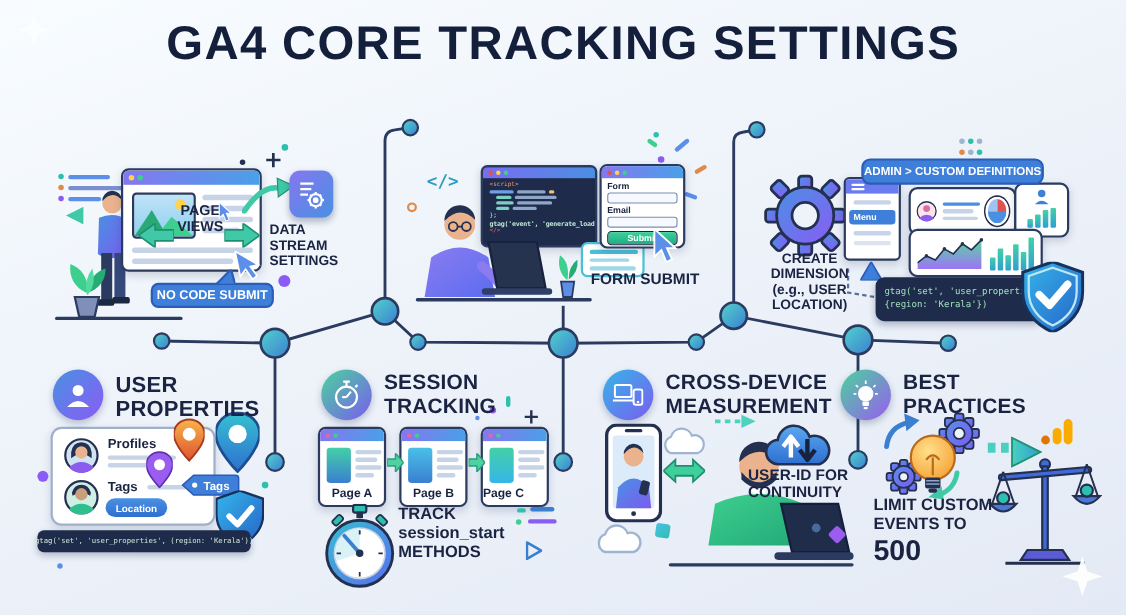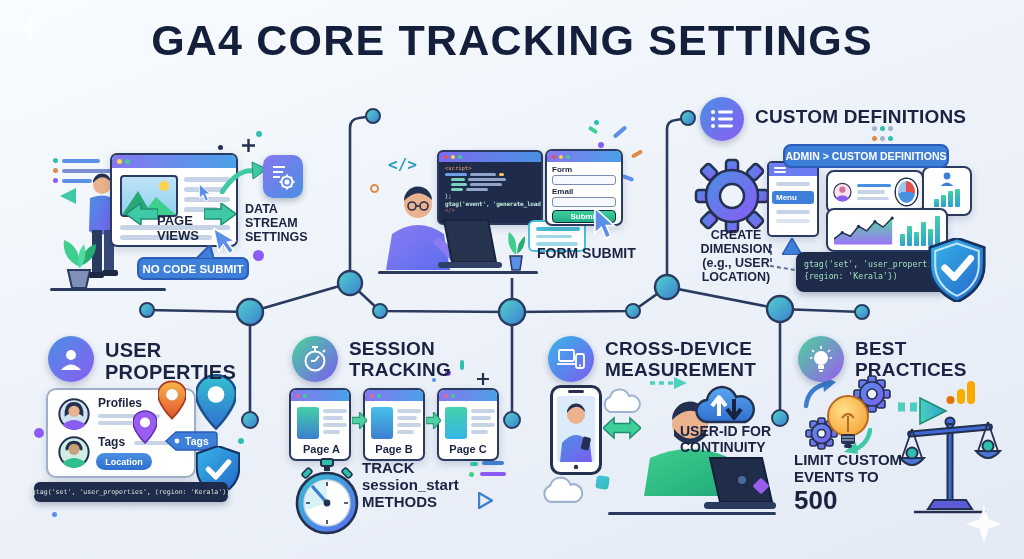--- a/index.html
+++ b/index.html
@@ -141,21 +141,21 @@
     <div class="ln" style="position:absolute;left:72px;top:32px;width:40px"></div>
     <div class="ln" style="position:absolute;left:72px;top:42px;width:46px"></div>
     <div class="ln" style="position:absolute;left:72px;top:52px;width:34px"></div>
     <div class="ln" style="position:absolute;left:8px;top:70px;width:110px"></div>
     <div class="ln" style="position:absolute;left:8px;top:80px;width:92px"></div>
   </div>
 
   <svg class="abs z3" style="left:126px;top:203px" width="32" height="22" viewBox="0 0 32 22">
       <polygon points="32,6 15,6 15,0 0,11 15,22 15,16 32,16" fill="#3fc9a6" stroke="#1f8f6f" stroke-width="1.5"></polygon>
     </svg>
-  <div class="bigtext" style="left:157px;top:214px;width:50px;font-size:13px;">PAGE VIEWS</div>
+  <div class="bigtext" style="left:157px;top:184px;width:50px;font-size:13px;text-align:center">PAGE VIEWS</div>
   <svg class="abs z3" style="left:204px;top:203px" width="32" height="22" viewBox="0 0 32 22">
       <polygon points="0,6 17,6 17,0 32,11 17,22 17,16 0,16" fill="#3fc9a6" stroke="#1f8f6f" stroke-width="1.5"></polygon>
     </svg>
   <svg class="abs z3" style="left:198px;top:184px" width="14" height="18" viewBox="0 0 12 19">
       <path d="M0,0 L0,15 L3.8,11.5 L6.5,18 L9.5,16.5 L6.8,10.5 L11.5,10.5 Z" fill="#5b8fe8" stroke="#fff" stroke-width="1"></path>
     </svg>
   <svg class="abs z3" style="left:214px;top:226px;transform:rotate(-12deg)" width="24" height="30" viewBox="0 0 12 19">
       <path d="M0,0 L0,15 L3.8,11.5 L6.5,18 L9.5,16.5 L6.8,10.5 L11.5,10.5 Z" fill="#5b8fe8" stroke="#fff" stroke-width="1"></path>
     </svg>
 
@@ -275,35 +275,20 @@
   <div class="bigtext" style="left:537px;top:246px;font-size:14px">FORM SUBMIT</div>
 
   <span class="dash" style="left:612px;top:130px;width:16px;height:4px;background:#5b8fe8;transform:rotate(-40deg)"></span>
   <span class="dash" style="left:631px;top:152px;width:12px;height:4px;background:#e08a4a;transform:rotate(-30deg)"></span>
   <span class="dash" style="left:622px;top:176px;width:12px;height:4px;background:#5b8fe8;transform:rotate(20deg)"></span>
   <span class="d" style="left:598px;top:142px;width:6px;height:6px;background:#8a5cf5"></span>
   <span class="d" style="left:594px;top:120px;width:5px;height:5px;background:#2fbfae"></span>
   <span class="dash" style="left:588px;top:128px;width:10px;height:4px;background:#3ecf8e;transform:rotate(35deg)"></span>
   <span class="d" style="left:608px;top:190px;width:7px;height:7px;background:#2fbfae"></span>
 
-  <div class="sec-head" style="left:700px;top:97px">
-    <div class="icon-circle" style="width:44px;height:44px;background:linear-gradient(135deg,#4a90e2,#8a5cf5)">
-      <svg width="24" height="22" viewBox="0 0 24 22">
-          <g fill="#fff">
-            <circle cx="3" cy="4" r="2"></circle>
-            <rect x="8" y="2.6" width="15" height="2.8" rx="1.4"></rect>
-            <circle cx="3" cy="11" r="2"></circle>
-            <rect x="8" y="9.6" width="15" height="2.8" rx="1.4"></rect>
-            <circle cx="3" cy="18" r="2"></circle>
-            <rect x="8" y="16.6" width="15" height="2.8" rx="1.4"></rect>
-          </g>
-        </svg>
-    </div>
-    <div class="sec-title" style="width:220px;padding-top:10px">CUSTOM DEFINITIONS</div>
-  </div>
 
   <div class="pill" style="left:783px;top:144px;width:166px;height:24px;font-size:10.5px;border-radius:8px">ADMIN &gt; CUSTOM DEFINITIONS</div>
 
   <div class="abs z2" style="left:872px;top:126px;display:grid;grid-template-columns:repeat(3,8px);grid-auto-rows:10px">
     <span class="dot" style="background:#9fb4d0"></span>
       <span class="dot" style="background:#2fbfae"></span>
       <span class="dot" style="background:#9fb4d0"></span>
     <span class="dot" style="background:#e08a4a"></span>
       <span class="dot" style="background:#9fb4d0"></span>
       <span class="dot" style="background:#2fbfae"></span>
@@ -518,21 +503,21 @@
   <div class="browser" style="left:289px;top:388px;width:62px;height:73px">
     <div class="bbar" style="height:11px">
         <span class="dot" style="width:4px;height:4px;background:#e06a9a"></span>
         <span class="dot" style="width:4px;height:4px;background:#3ecf8e"></span>
       </div>
     <div class="abs" style="left:6px;top:17px;width:22px;height:32px;border-radius:3px;background:linear-gradient(180deg,#43d0a8,#3b7fd0)"></div>
     <div class="ln" style="position:absolute;left:32px;top:19px;width:24px;height:3.5px"></div>
     <div class="ln" style="position:absolute;left:32px;top:26px;width:20px;height:3.5px"></div>
     <div class="ln" style="position:absolute;left:32px;top:33px;width:24px;height:3.5px"></div>
     <div class="ln" style="position:absolute;left:32px;top:40px;width:17px;height:3.5px"></div>
-    <div class="bigtext" style="position:absolute;left:12px;top:53px;width:100%;font-size:11px;">Page A</div>
+    <div class="bigtext" style="position:absolute;left:0;top:53px;width:100%;font-size:11px;text-align:center">Page A</div>
   </div>
   <svg class="abs z3" style="left:352px;top:412px" width="15" height="17" viewBox="0 0 14 16">
       <polygon points="0,5 7,5 7,0 14,8 7,16 7,11 0,11" fill="#4fd1a1" stroke="#2a9d7c" stroke-width="1.2"></polygon>
     </svg>
   <div class="browser" style="left:363px;top:388px;width:62px;height:73px">
     <div class="bbar" style="height:11px">
         <span class="dot" style="width:4px;height:4px;background:#e06a9a"></span>
         <span class="dot" style="width:4px;height:4px;background:#3ecf8e"></span>
       </div>
     <div class="abs" style="left:6px;top:17px;width:22px;height:32px;border-radius:3px;background:linear-gradient(180deg,#49c0e8,#3b7fd0)"></div>
@@ -548,21 +533,21 @@
   <div class="browser" style="left:437px;top:388px;width:62px;height:73px">
     <div class="bbar" style="height:11px">
         <span class="dot" style="width:4px;height:4px;background:#e06a9a"></span>
         <span class="dot" style="width:4px;height:4px;background:#3ecf8e"></span>
       </div>
     <div class="abs" style="left:6px;top:17px;width:22px;height:32px;border-radius:3px;background:linear-gradient(180deg,#43d0a8,#35b6e8)"></div>
     <div class="ln" style="position:absolute;left:32px;top:19px;width:24px;height:3.5px"></div>
     <div class="ln" style="position:absolute;left:32px;top:26px;width:20px;height:3.5px"></div>
     <div class="ln" style="position:absolute;left:32px;top:33px;width:24px;height:3.5px"></div>
     <div class="ln" style="position:absolute;left:32px;top:40px;width:17px;height:3.5px"></div>
-    <div class="bigtext" style="position:absolute;left:0;top:53px;width:100%;font-size:11px;text-align:center">Page C</div>
+    <div class="bigtext" style="position:absolute;left:0;top:53px;width:100%;font-size:11px;text-align:left">Page C</div>
   </div>
 
   <svg class="abs z2" style="left:294px;top:458px" width="66" height="78" viewBox="0 0 66 78">
     <defs>
         <linearGradient id="swG" x1="0" y1="0" x2="1" y2="1">
           <stop offset="0" stop-color="#35c0d0"></stop>
           <stop offset="1" stop-color="#5b6cf0"></stop>
         </linearGradient>
       </defs>
     <rect x="27" y="1" width="12" height="7" rx="2" fill="#2fbfae" stroke="#24304f" stroke-width="2"></rect>
@@ -668,21 +653,21 @@
     <circle cx="130" cy="84" r="4" fill="#4a6a9a"></circle>
     <rect x="92" y="106" width="72" height="7" rx="3.5" fill="#2a3b5f"></rect>
   </svg>
   <div class="dash" style="left:608px;top:512px;width:168px;height:2.5px;background:#2a3b5f"></div>
 
   <div class="bigtext" style="left:680px;top:424px;width:102px;font-size:14px">USER-ID FOR CONTINUITY</div>
 
   <span class="dash" style="left:596px;top:476px;width:13px;height:13px;background:linear-gradient(135deg,#49c0e8,#2fbfae);transform:rotate(8deg);border-radius:3px"></span>
   <span class="dash" style="left:755px;top:480px;width:12px;height:12px;background:#9b5cf0;transform:rotate(45deg);border-radius:2px"></span>
 
-  <div class="sec-head" style="left:798px;top:336px">
+  <div class="sec-head" style="left:764px;top:336px">
     <div class="icon-circle" style="background:linear-gradient(135deg,#49d49b,#9b5cf0)">
       <svg width="26" height="28" viewBox="0 0 26 28">
           <g fill="#fff">
             <circle cx="13" cy="13" r="7"></circle>
             <rect x="10" y="20" width="6" height="4" rx="1"></rect>
             <rect x="11" y="25" width="4" height="2" rx="1"></rect>
           </g>
           <g stroke="#fff" stroke-width="1.6">
             <path d="M13,1 V4 M4,5 L6,7 M22,5 L20,7 M2,13 H4.5 M21.5,13 H24"></path>
           </g>

